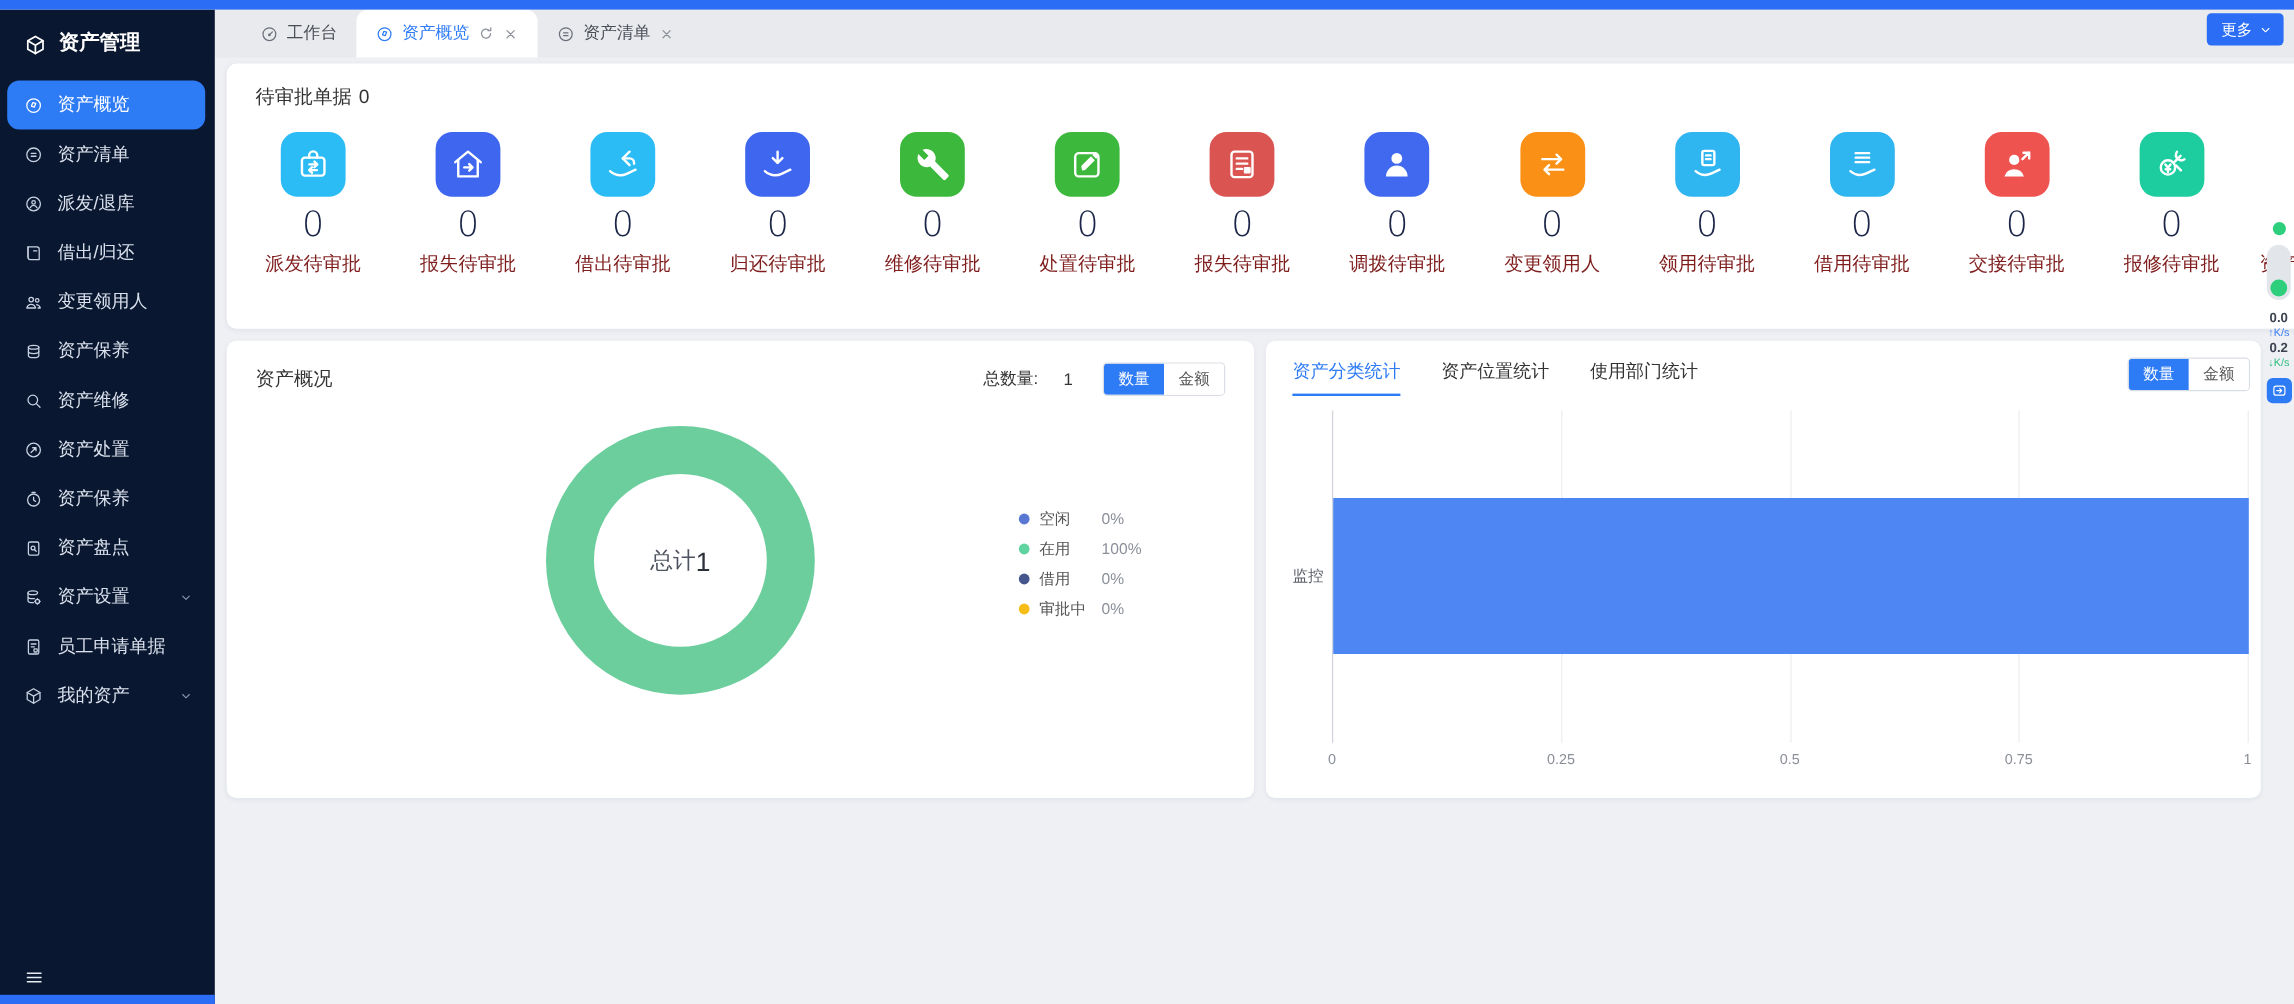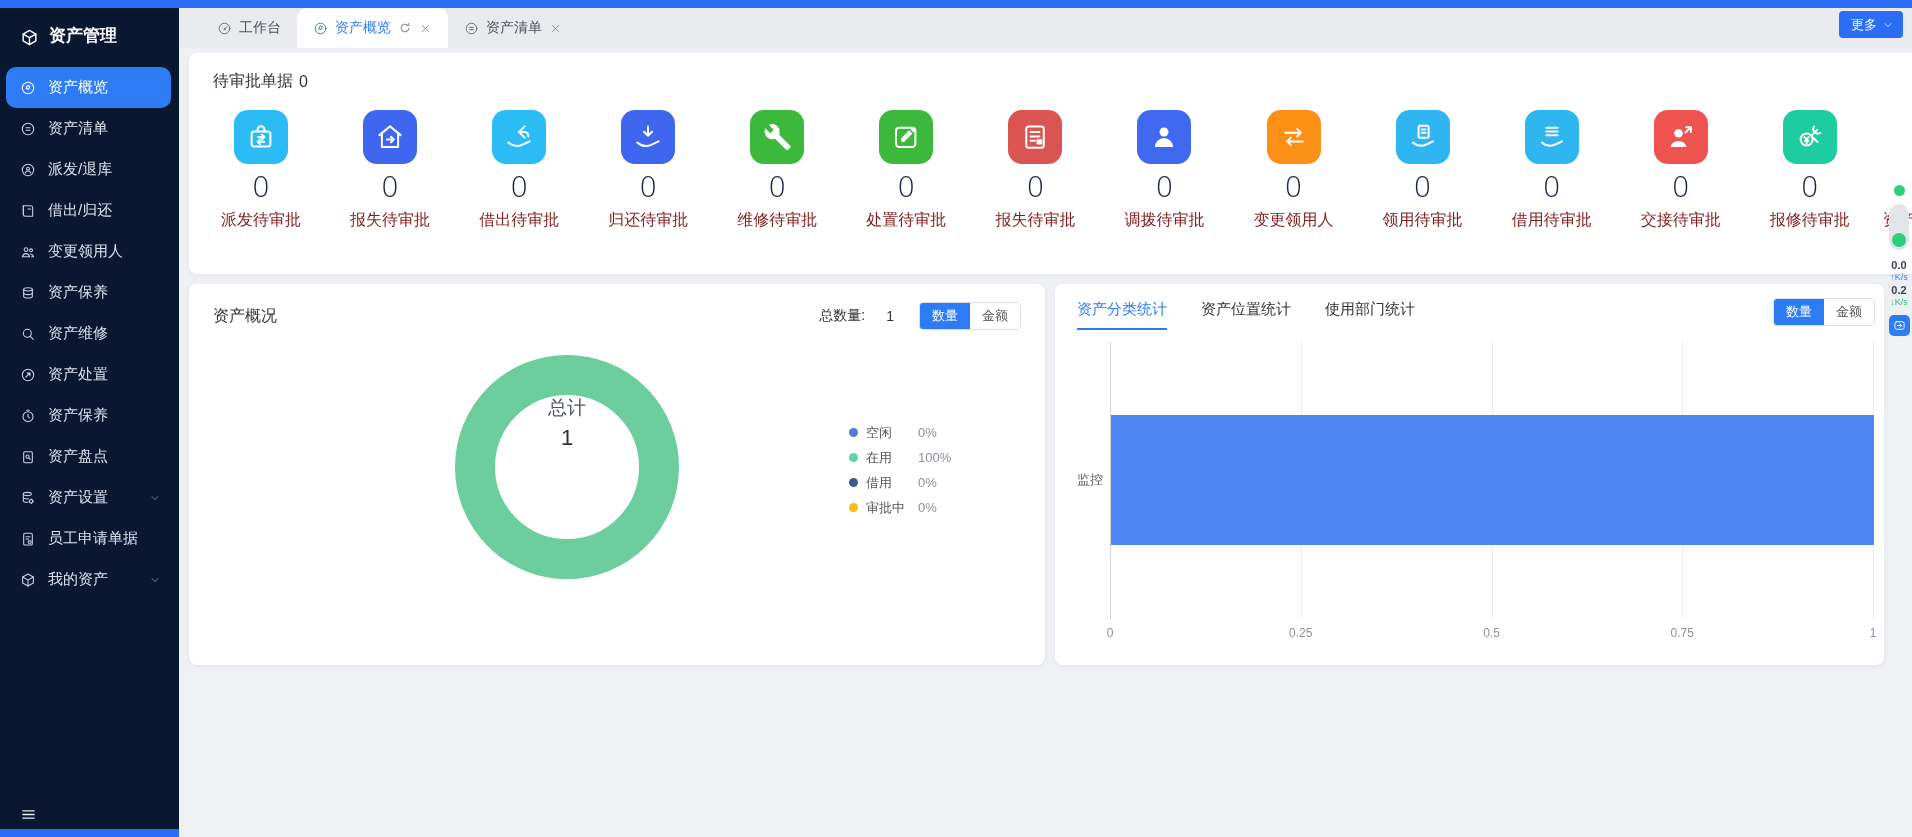--- a/index.html
+++ b/index.html
@@ -48,21 +48,21 @@
   .appr-icon { width:54px; height:54px; border-radius:14px; display:flex; align-items:center; justify-content:center; color:#fff; }
   .appr-num { margin-top:9px; font-family:"DejaVu Sans", sans-serif; font-weight:300; font-size:29px; line-height:1; color:#1a2547; }
   .appr-label { margin-top:8px; font-size:16px; color:#7f1d1d; white-space:nowrap; }
 
   
   .ov-controls { margin-left:auto; display:flex; align-items:center; gap:25px; font-size:14px; color:#333; }
   .seg { display:flex; border:1px solid #d9dde4; border-radius:4px; overflow:hidden; }
   .seg button { border:none; background:#fff; color:#555; font-size:13px; padding:4px 12px; cursor:pointer; font-family:inherit; }
   .seg button.on { background:#2e7bf6; color:#fff; }
   .donut-wrap { position:absolute; left:266px; top:71px; width:224px; height:224px; }
-  .donut { width:224px; height:224px; border-radius:50%; border:40px solid #6bce9c; display:flex; flex-direction:column; align-items:center; justify-content:flex-start; }
+  .donut { width:224px; height:224px; border-radius:50%; border:40px solid #6bce9c; display:flex; flex-direction:row; align-items:center; justify-content:center; }
   .donut .dl { font-size:19px; color:#4f5560; }
   .donut .dv { font-size:22px; color:#2c3038; margin-top:4px; }
   .legend { position:absolute; left:660px; top:136px; }
   .leg-item { display:flex; align-items:center; height:25px; font-size:13px; }
   .leg-dot { width:9px; height:9px; border-radius:50%; margin-right:8px; }
   .leg-name { color:#555; width:52px; }
   .leg-pct { color:#8a8f98; }
 
   
   .stat-tabs { display:flex; gap:34px; padding:16px 0 0 22px; font-size:15px; }

